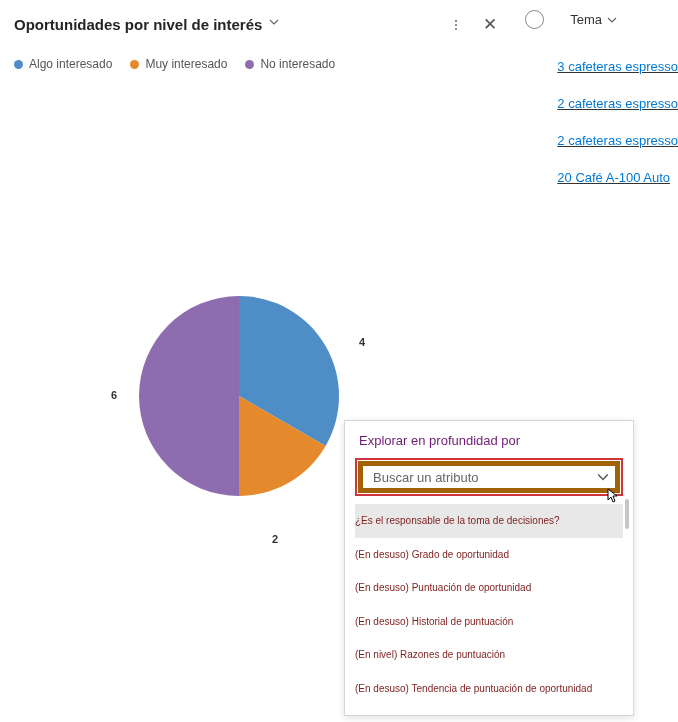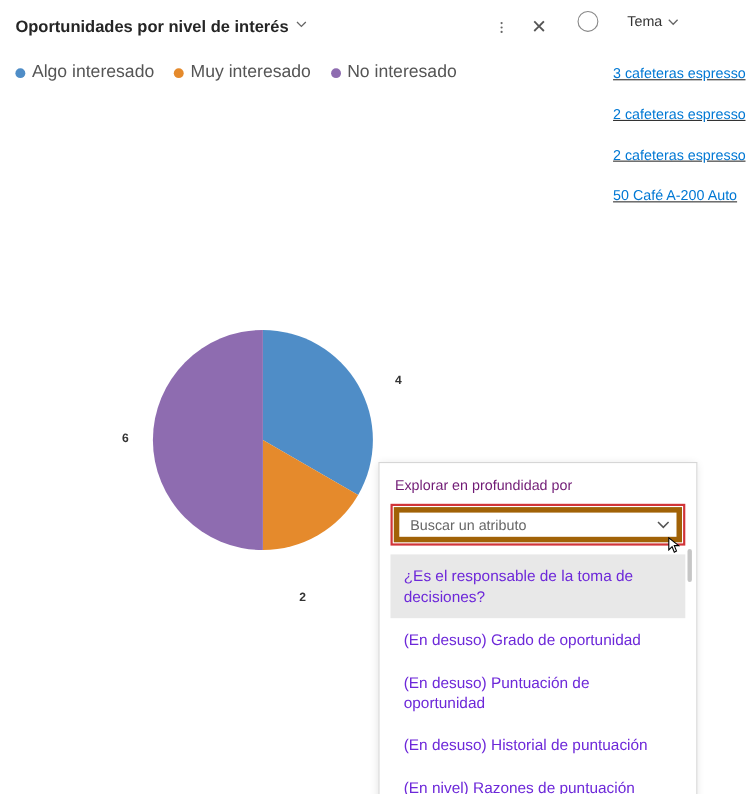--- a/index.html
+++ b/index.html
@@ -41,21 +41,21 @@
       margin-right: 12px;
     }
     .more-icon, .close-icon { cursor: pointer; padding: 4px; }
     .more-icon { color: #666; display:flex;flex-direction:column;gap:2px; }
     .more-icon span { width:2px;height:2px;background:#666;border-radius:50%; }
     .close-x { font-size: 17px; color: #555; font-weight:300;}
     .legend {
       display: flex;
       gap: 18px;
       margin-bottom: 20px;
-      font-size: 16px;
+      font-size: 12px;
       color: #555;
     }
     .legend-item { display: flex; align-items: center; gap: 6px; }
     .swatch { width: 9px; height: 9px; border-radius: 50%; }
     .chart-area {
       position: relative;
       width: 100%;
       height: 480px;
     }
     .pie-chart {
@@ -127,23 +127,23 @@
       display: flex; align-items: center; justify-content: center;
     }
     .cursor-icon {
       position: absolute;
       right: 2px;
       top: 28px;
       font-size: 14px;
     }
     .option-list { display: flex; flex-direction: column; }
     .option-item {
-      padding: 10px 12px;
-      font-size: 14px;
-      color: #6d28d9;
+      padding: 10px 0;
+      font-size: 10px;
+      color: #7f1d1d;
       cursor: pointer;
       line-height: 1.35;
     }
     .option-item.highlight { background: #e8e8e8; }
     .scroll-indicator {
       position: absolute;
       right: 4px;
       top: 78px;
       width: 4px;
       height: 30px;
@@ -244,16 +244,16 @@
           <svg width="10" height="10" viewBox="0 0 10 10" fill="none">
               <path d="M1 3 L5 7 L9 3" stroke="#666" stroke-width="1.2"></path>
             </svg>
         </span>
       </div>
     </div>
     <div class="link-list">
       <div class="link-item">3 cafeteras espresso</div>
       <div class="link-item">2 cafeteras espresso</div>
       <div class="link-item">2 cafeteras espresso</div>
-      <div class="link-item">50 Café A-200 Auto</div>
+      <div class="link-item">20 Café A-100 Auto</div>
     </div>
   </div>
 </div>
 
 </body></html>

